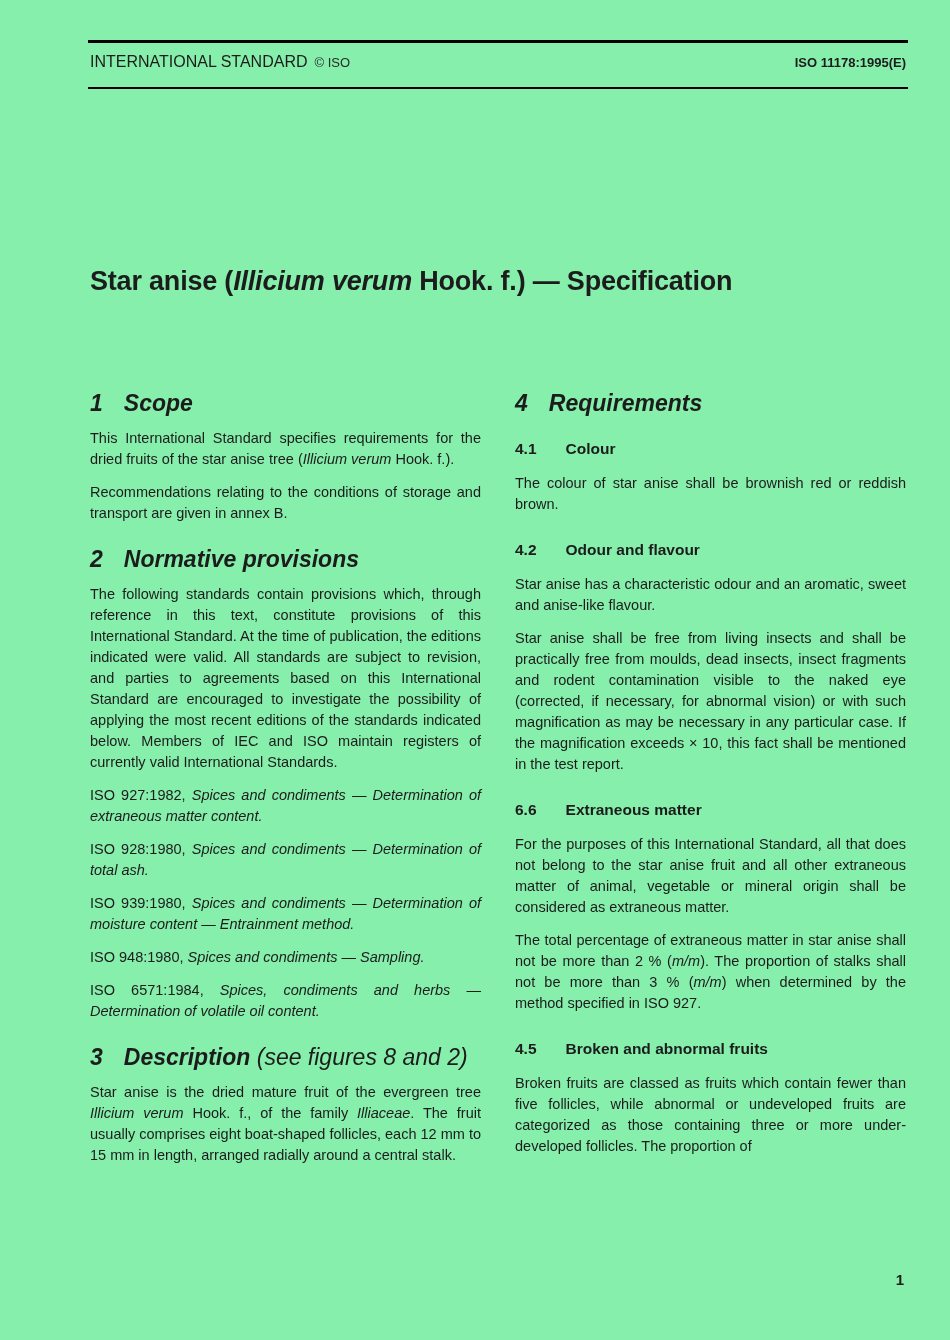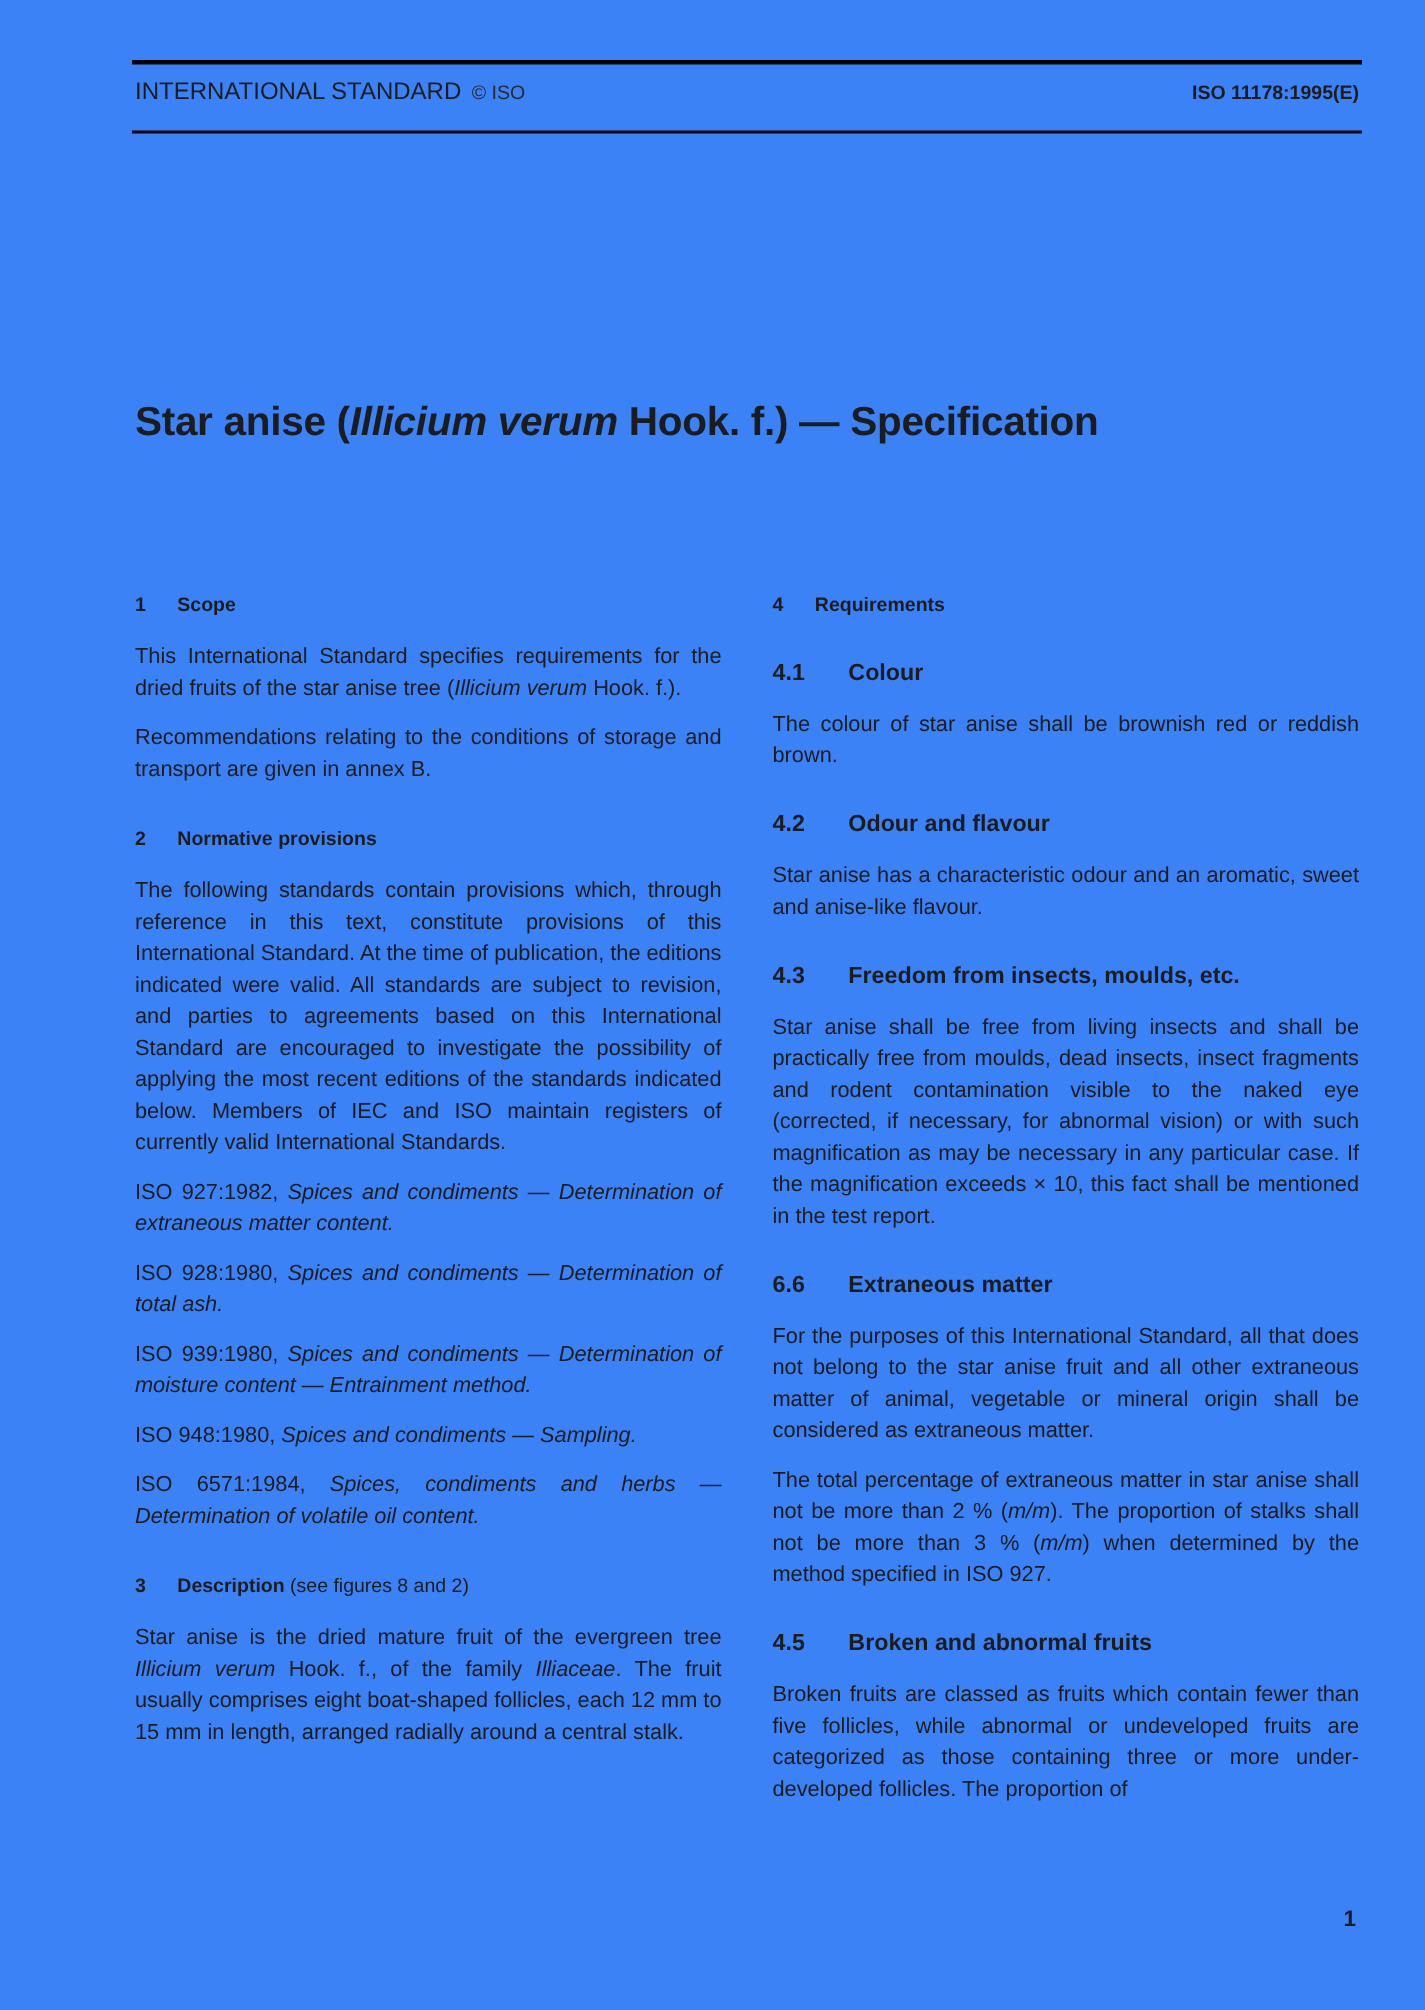--- a/index.html
+++ b/index.html
@@ -1,21 +1,21 @@
 <!DOCTYPE html>
 <html><head>
 <meta charset="utf-8">
 <style>
   * { box-sizing: border-box; margin: 0; padding: 0; }
   html, body { background: #f2f2ef; }
   .page {
     position: relative;
     width: 950px;
     height: 1340px;
-    background: #3b82f6;
+    background: #86efac;
     color: #1c1c1c;
     font-family: "Liberation Sans", sans-serif;
     overflow: hidden;
   }
   .rule { position: absolute; left: 88px; right: 42px; background: #000; }
   .rule-top { top: 40px; height: 3px; }
   .rule-mid { top: 87px; height: 2px; }
   .header-row {
     position: absolute;
     top: 53px; left: 90px; right: 44px;
@@ -36,23 +36,24 @@
     align-items: flex-start;
   }
   .col { width: 391px; }
   .block.p {
     font-size: 14.5px;
     line-height: 21px;
     text-align: justify;
     margin: 0 0 12px 0;
   }
   .block.h1 {
-    font-size: 13px; font-weight: bold;
+    font-size: 23px; font-weight: bold;
     margin: 24px 0 14px 0;
     line-height: 22px;
+    font-style: italic;
   }
   .block.h2 {
     font-size: 15.5px; font-weight: bold;
     margin: 25px 0 14px 0;
     line-height: 20px;
   }
   .block:first-child { margin-top: 0; }
   .hnum { display: inline-block; }
   .h1 .hnum { margin-right: 21px; }
   .h2 .hnum { margin-right: 29px; }
@@ -96,21 +97,20 @@
         <div class="block p"><span>ISO 6571:1984, </span><span class="it">Spices, condiments and herbs — Determination of volatile oil content.</span></div>
         <div class="block h1"><span class="hnum">3</span><span>Description</span><span class="rg"> (see figures 8 and 2)</span></div>
         <div class="block p"><span>Star anise is the dried mature fruit of the evergreen tree </span><span class="it">Illicium verum</span><span> Hook. f., of the family </span><span class="it">Illiaceae</span><span>. The fruit usually comprises eight boat-shaped follicles, each 12 mm to 15 mm in length, arranged radially around a central stalk.</span></div>
       </div>
     <div class="col">
         <div class="block h1"><span class="hnum">4</span><span>Requirements</span></div>
         <div class="block h2"><span class="hnum">4.1</span><span>Colour</span></div>
         <div class="block p"><span>The colour of star anise shall be brownish red or reddish brown.</span></div>
         <div class="block h2"><span class="hnum">4.2</span><span>Odour and flavour</span></div>
         <div class="block p"><span>Star anise has a characteristic odour and an aromatic, sweet and anise-like flavour.</span></div>
-        <div class="block h2"><span class="hnum">4.3</span><span>Freedom from insects, moulds, etc.</span></div>
         <div class="block p"><span>Star anise shall be free from living insects and shall be practically free from moulds, dead insects, insect fragments and rodent contamination visible to the naked eye (corrected, if necessary, for abnormal vision) or with such magnification as may be necessary in any particular case. If the magnification exceeds × 10, this fact shall be mentioned in the test report.</span></div>
         <div class="block h2"><span class="hnum">6.6</span><span>Extraneous matter</span></div>
         <div class="block p"><span>For the purposes of this International Standard, all that does not belong to the star anise fruit and all other extraneous matter of animal, vegetable or mineral origin shall be considered as extraneous matter.</span></div>
         <div class="block p"><span>The total percentage of extraneous matter in star anise shall not be more than 2 % (</span><span class="it">m/m</span><span>). The proportion of stalks shall not be more than 3 % (</span><span class="it">m/m</span><span>) when determined by the method specified in ISO 927.</span></div>
         <div class="block h2"><span class="hnum">4.5</span><span>Broken and abnormal fruits</span></div>
         <div class="block p"><span>Broken fruits are classed as fruits which contain fewer than five follicles, while abnormal or undeveloped fruits are categorized as those containing three or more under-developed follicles. The proportion of</span></div>
       </div>
   </div>
 
   <div class="footer-pagenum">1</div>

